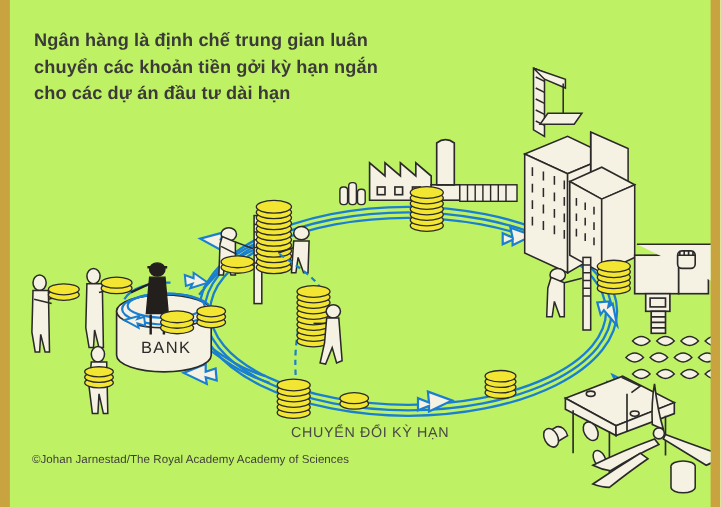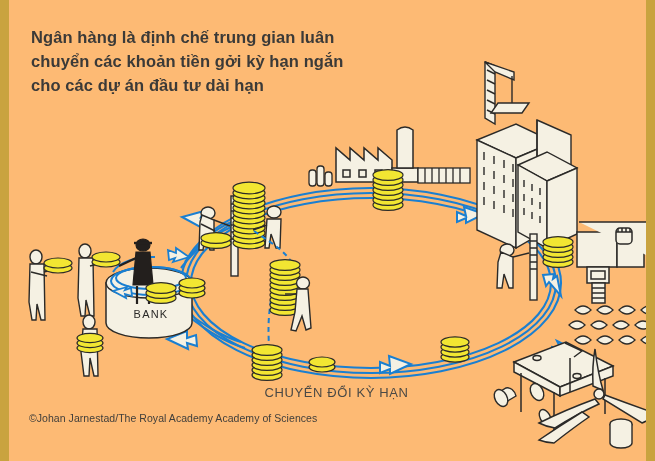--- a/index.html
+++ b/index.html
@@ -1,20 +1,20 @@
 <!DOCTYPE html>
 <html><head>
 <meta charset="utf-8">
 <style>
   html,body{margin:0;padding:0;background:#ffffff;}
   body{font-family:"Liberation Sans",sans-serif;}
   #infographic{
     position:relative;
     width:655px;height:461px;
-    background:#fdba74;
+    background:#bef264;
     box-sizing:border-box;
     border-left:9px solid #c9a33f;
     border-right:9px solid #c9a33f;
     overflow:hidden;
   }
   #artboard{position:absolute;inset:0;}
   #artboard svg{position:absolute;top:0;left:0;width:655px;height:461px;}
   .headline{
     position:absolute;
     left:22px; top:26px;
@@ -46,21 +46,21 @@
     font-size:10.5px;
     color:#3f3e3b;
     letter-spacing:.05px;
     z-index:6;
   }
   .bank-label{
     position:absolute;
     left:96px; top:308px; width:92px;
     text-align:center;
     font-family:"Liberation Sans",sans-serif;
-    font-size:11px;
+    font-size:15px;
     letter-spacing:1.2px;
     color:#2b2a28;
     z-index:6;
   }
 </style>
 </head>
 <body>
 
 <div id="infographic">
 

